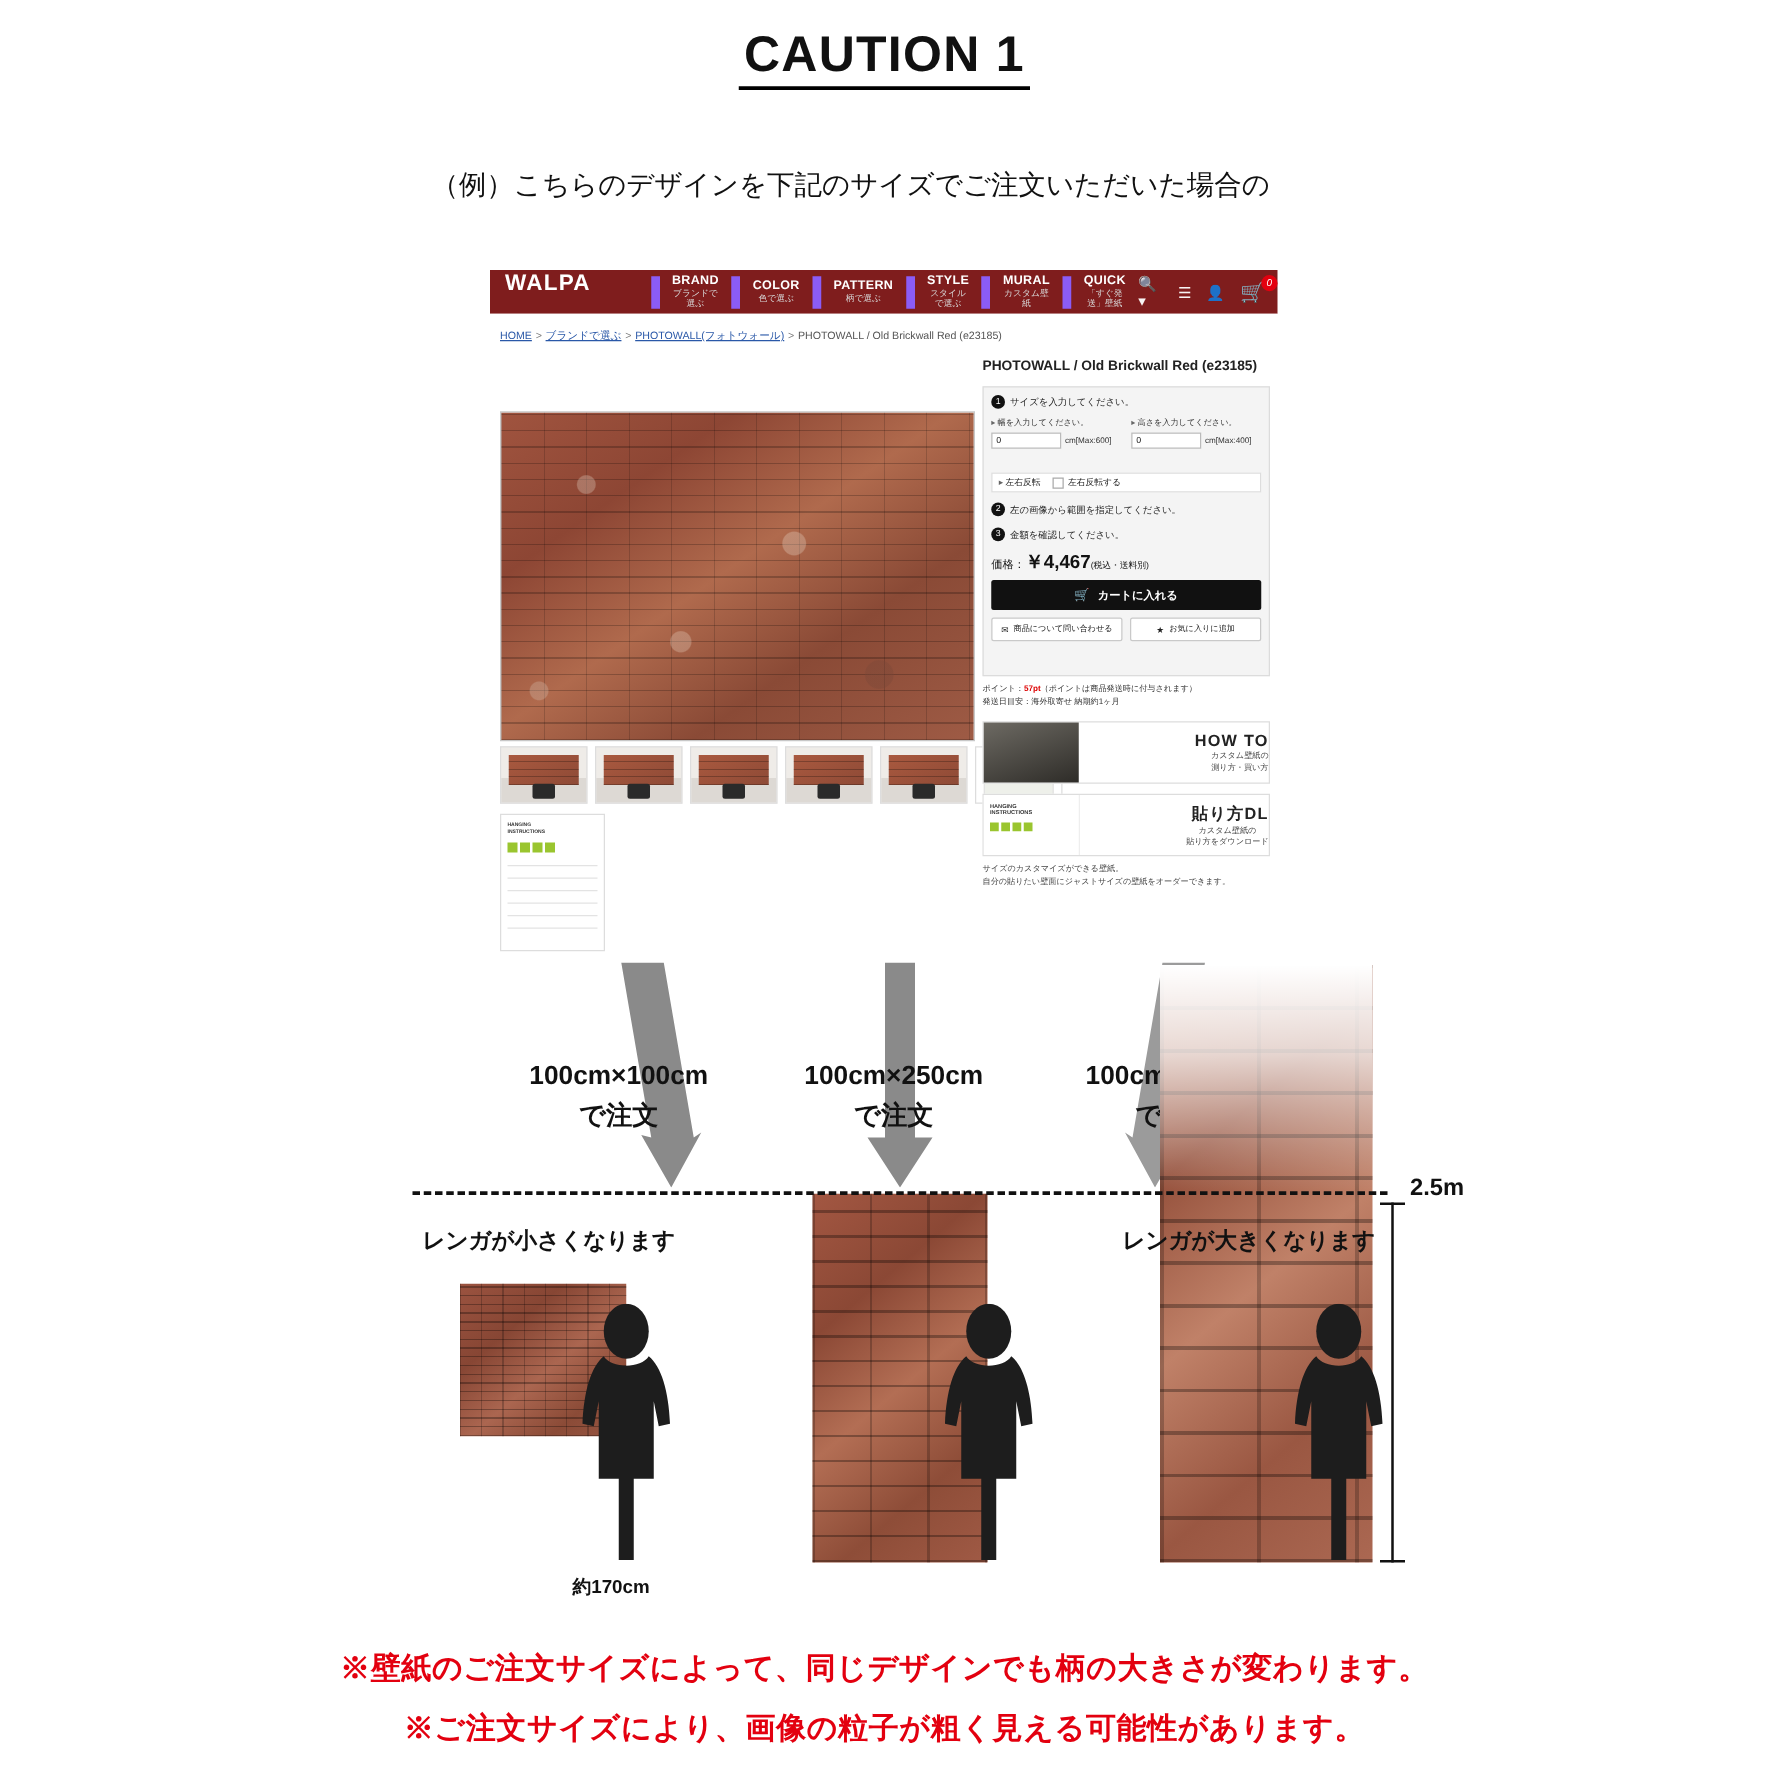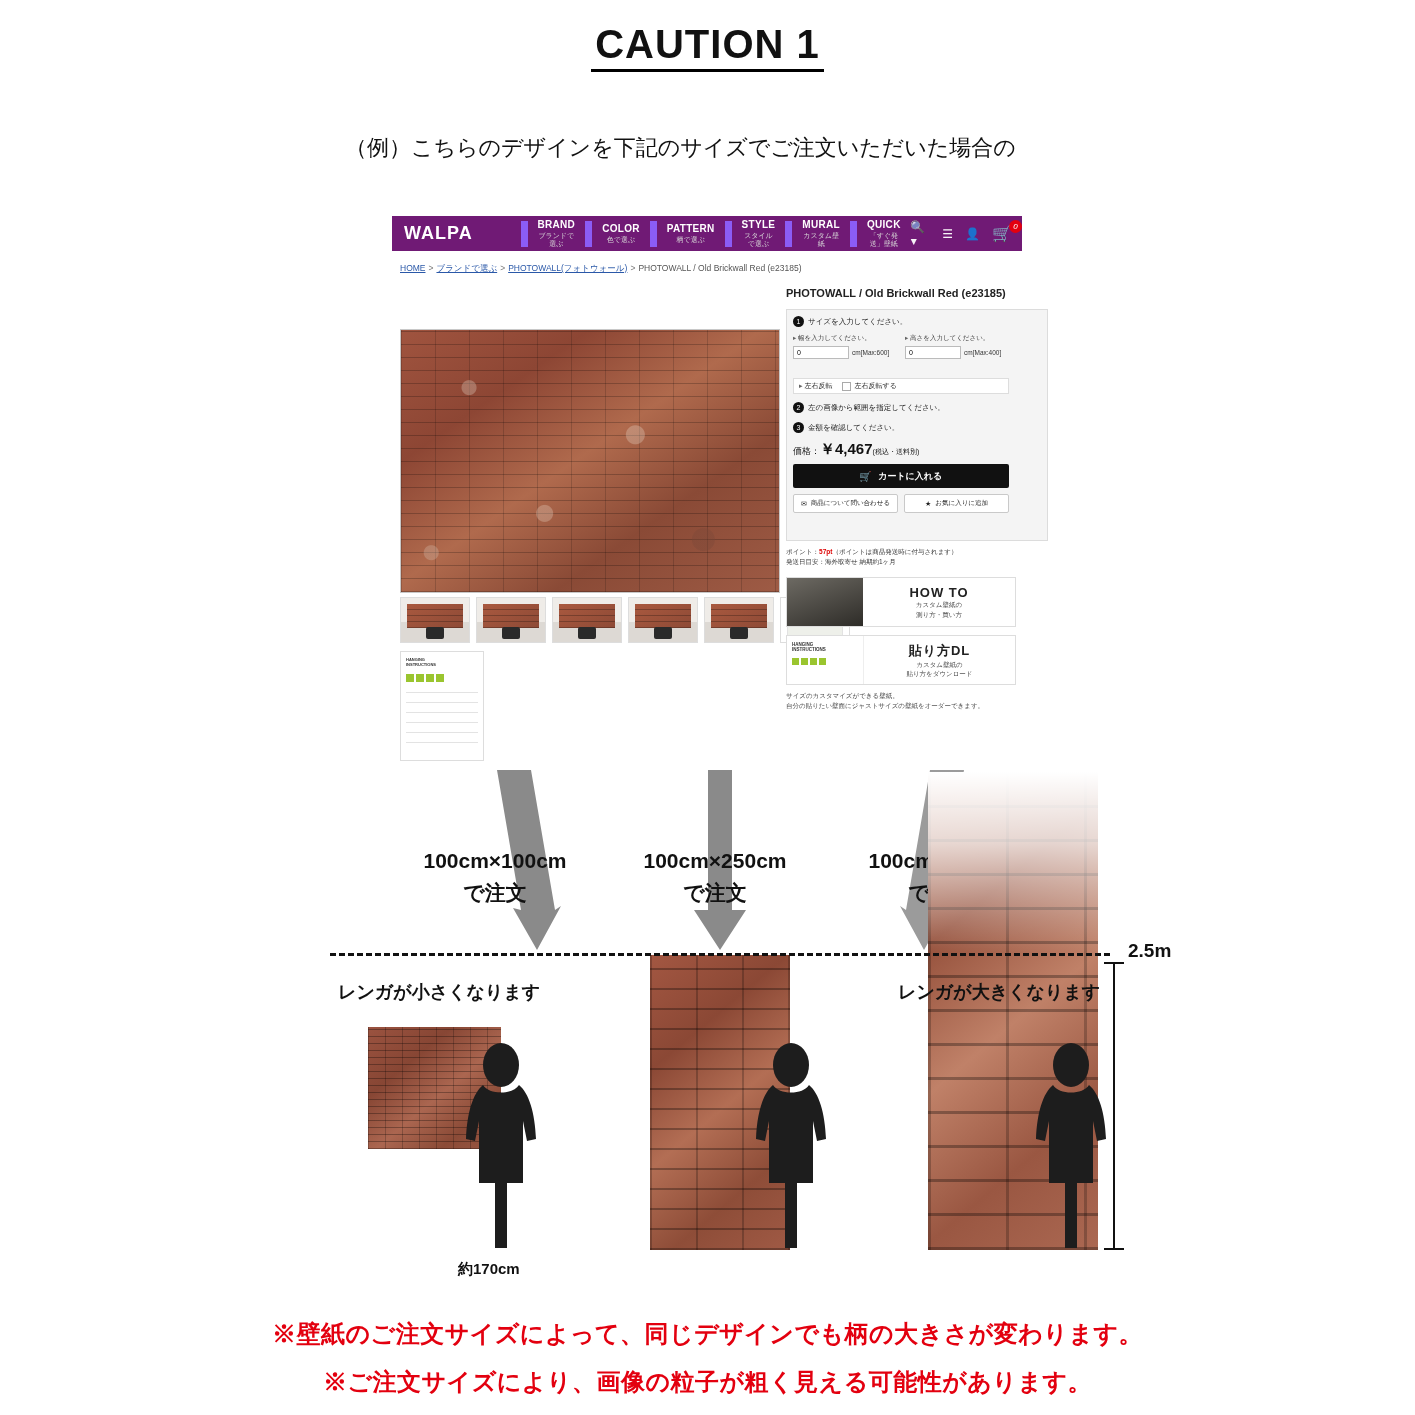--- a/index.html
+++ b/index.html
@@ -26,22 +26,22 @@
   }
   .intro .l2{display:block;margin-left:26px;}
 
   
   .shot{
     position:absolute;left:392px;top:216px;width:630px;height:545px;
     background:#ffffff;
   }
   
   .navbar{
-    position:absolute;left:0;top:0;width:630px;height:35px;background:#701a75;
-    display:flex;align-items:center;
+    position:absolute;left:0;top:0;width:630px;height:35px;background:#7f1d1d;
+    display:flex;
   }
   .logo{
     color:#fff;font-size:18px;font-weight:bold;letter-spacing:1px;
     padding-left:12px;width:118px;
   }
   .navitems{display:flex;align-items:center;height:35px;flex:1;}
   .navitem{
     position:relative;color:#fff;text-align:center;padding:0 10px;line-height:1.1;
     border-left:7px solid #8b5cf6;height:26px;display:flex;flex-direction:column;
     justify-content:center;
@@ -110,21 +110,21 @@
     border:1px solid #ddd;
   }
   .sheet .st{position:absolute;left:5px;top:6px;font-size:4px;font-weight:bold;color:#333;line-height:1.2;}
   .sheet .dots{position:absolute;left:5px;top:22px;display:flex;gap:2px;}
   .sheet .dots s{width:8px;height:8px;background:#9ac52f;display:block;text-decoration:none;}
   .sheet .ln{position:absolute;left:5px;right:5px;height:1px;background:#e3e3e3;}
 
   
   .panel{
     position:absolute;left:394px;top:58px;width:228px;height:230px;
-    background:#f4f4f4;border:1px solid #dcdcdc;padding-left:32px;
+    background:#f4f4f4;border:1px solid #dcdcdc;
   }
   .ptitle{
     position:absolute;left:394px;top:36px;width:230px;font-size:11px;font-weight:bold;color:#222;
   }
   .step{display:flex;align-items:center;gap:4px;font-size:7.5px;color:#222;}
   .num{
     width:11px;height:11px;border-radius:50%;background:#111;color:#fff;font-size:7px;
     display:flex;align-items:center;justify-content:center;flex:none;
   }
   .s1{position:absolute;left:6px;top:6px;}
@@ -166,21 +166,21 @@
   .subbtn .gi{font-size:7px;}
 
   .pts{position:absolute;left:394px;top:296px;width:240px;font-size:6.5px;color:#333;line-height:1.5;}
   .pts .red{color:#d00;font-weight:bold;}
 
   .banner{
     position:absolute;left:394px;top:326px;width:228px;height:48px;border:1px solid #ddd;
     display:flex;background:#fff;
   }
   .banner .bimg{width:76px;height:100%;background:linear-gradient(160deg,#6d6a63,#2e2c28);}
-  .banner .btxt{flex:1;display:flex;flex-direction:column;align-items:center;justify-content:center;}
+  .banner .btxt{flex:1;display:flex;flex-direction:column;align-items:flex-end;justify-content:center;}
   .banner .bh{font-size:13px;font-weight:bold;letter-spacing:1px;color:#222;}
   .banner .bs{font-size:6.5px;color:#444;line-height:1.45;text-align:center;}
   .banner2{top:384px;}
   .banner2 .bimg{background:#fff;border-right:1px solid #eee;position:relative;}
   .banner2 .bimg .t{position:absolute;left:5px;top:6px;font-size:4.5px;font-weight:bold;color:#333;line-height:1.2;}
   .banner2 .bimg .d{position:absolute;left:5px;top:22px;display:flex;gap:2px;}
   .banner2 .bimg .d s{width:7px;height:7px;background:#9ac52f;display:block;}
   .note{position:absolute;left:394px;top:440px;width:230px;font-size:6.5px;color:#444;line-height:1.55;}
 
   

